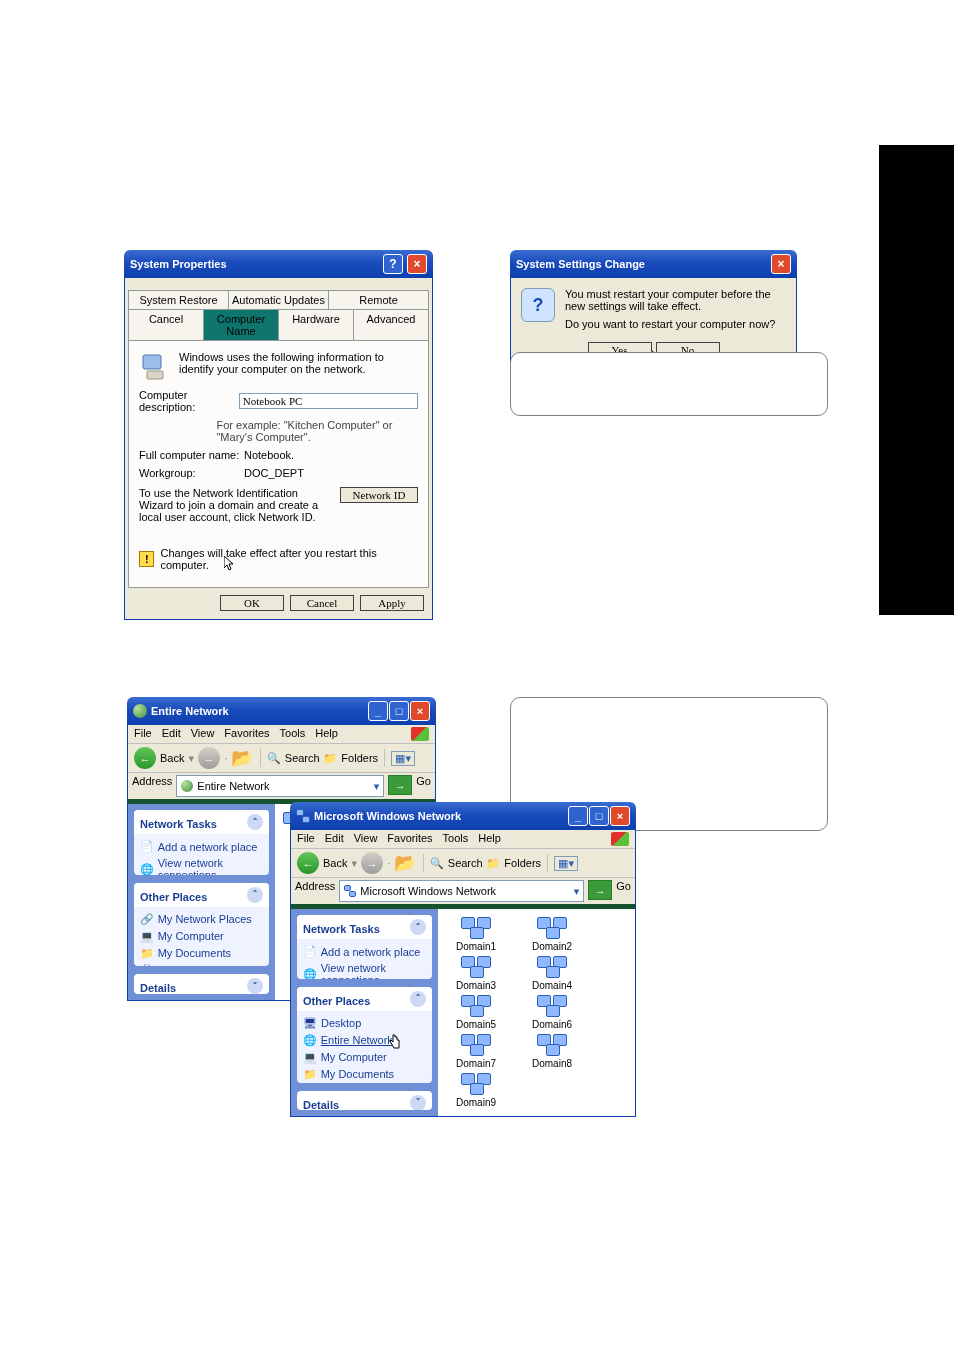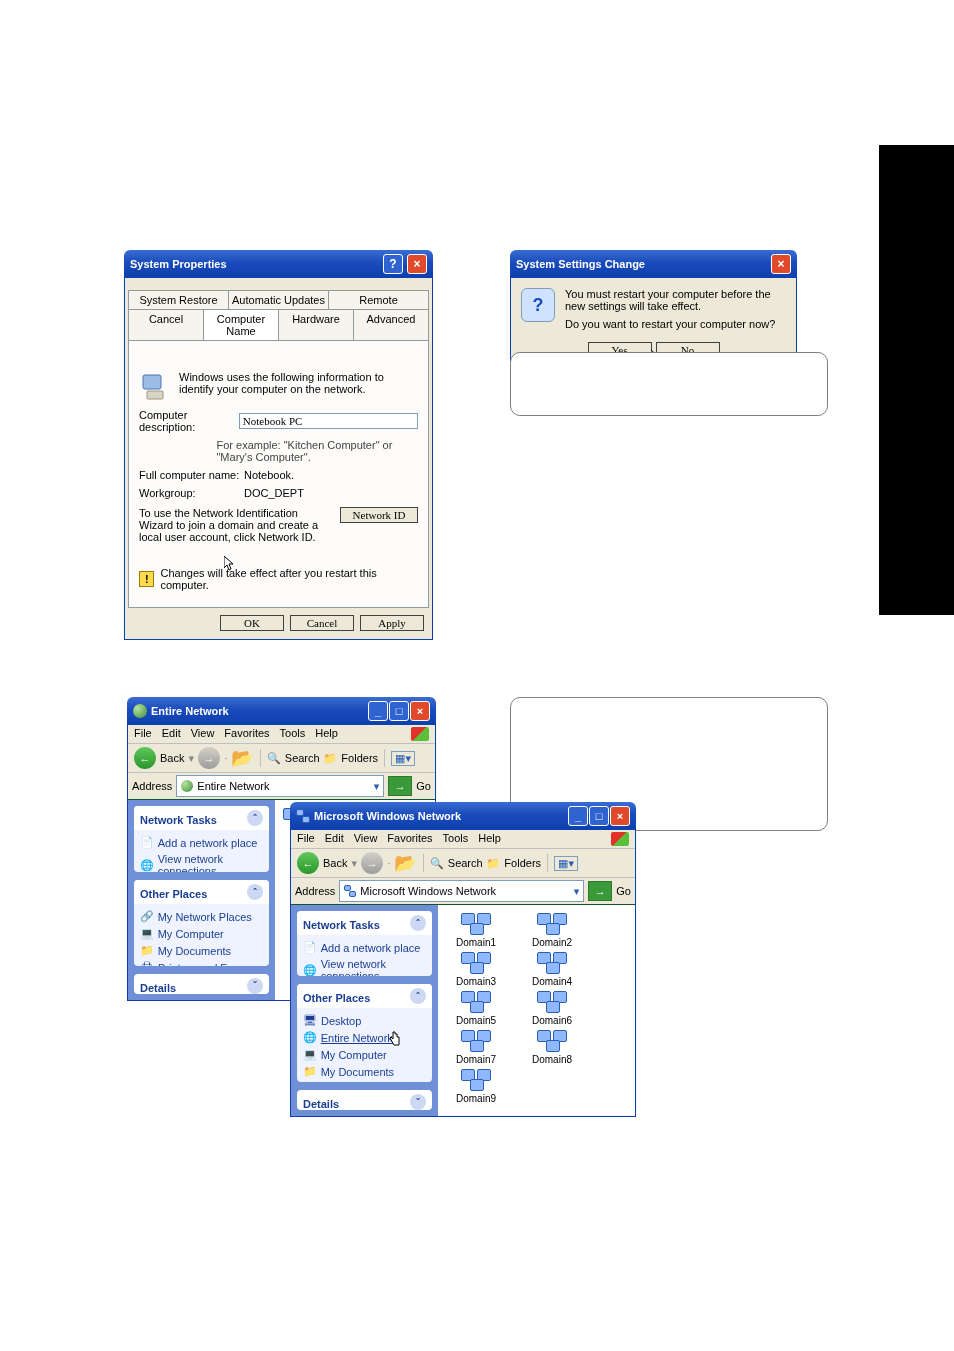--- a/index.html
+++ b/index.html
@@ -4,38 +4,38 @@
 <style>
   body { margin:0; font-family:"Tahoma",sans-serif; font-size:11px; background:#fff; width:954px; position:relative;}
   .page { position:relative; width:954px; height:1351px;}
   .win-titlebar { background:linear-gradient(to bottom,#3a6dd1 0%,#1a4bbc 45%,#0e3fae 100%); color:#fff; font-weight:bold; padding:4px 6px; display:flex; align-items:center; justify-content:space-between; border-top-left-radius:6px; border-top-right-radius:6px;}
   .win-body { background:#ece9d8; border:1px solid #0e3fae; border-top:none; }
   .close-x { width:18px; height:18px; background:#e04a2a; border:1px solid #fff; border-radius:3px; display:inline-flex;align-items:center;justify-content:center;color:#fff;font-weight:bold;font-size:12px; cursor:pointer;}
   .help-q { width:18px; height:18px; background:#2f63cf; border:1px solid #fff; border-radius:3px; display:inline-flex;align-items:center;justify-content:center;color:#fff;font-weight:bold;font-size:12px;margin-right:2px;cursor:pointer;}
   .tab-row { display:flex; padding:3px 3px 0 3px;}
   .tab { flex:1; text-align:center; padding:3px 0; border:1px solid #919b9c; border-bottom:none; background:#f6f4ec; font-size:11px; cursor:pointer;}
   .tab + .tab { margin-left:-1px;}
-  .tab.active { background:#ffffff; position:relative; z-index:2;}
+  .tab.active { background:#0f766e; position:relative; z-index:2;}
   .panel { margin:0 3px 3px 3px; border:1px solid #919b9c; background:#fdfcfa; padding:10px 10px;}
   .row { display:flex; align-items:center; margin-bottom:6px;}
   .lab { width:105px;}
   input.txt { font-family:Tahoma; font-size:11px; border:1px solid #7f9db9; padding:1px 3px; width:180px;}
   .btn { font-family:Tahoma; font-size:11px; padding:1px 10px; border:1px solid #404040; background:#ece9d8; cursor:pointer; min-width:64px;}
   .face-icon { width:32px; height:32px; border-radius:6px; background:#cfe3ff; border:1px solid #7f9db9; display:inline-block; position:relative; flex-shrink:0;}
   .face-icon:before{content:"?";position:absolute;left:0;right:0;text-align:center;top:6px;font-size:18px;font-weight:bold;color:#1a4bbc;}
   .warning-triangle{width:14px;height:14px;display:inline-flex;align-items:center;justify-content:center;background:#ffdb4d;color:#000;font-weight:bold;border:1px solid #a37b00;margin-right:6px;}
   
   .expl-body { background:#fff; border:1px solid #0e3fae; border-top:none; display:flex; flex-direction:column;}
   .menu-bar { display:flex; gap:10px; padding:2px 6px; background:#ece9d8; border-bottom:1px solid #c0c0c0;}
   .tb { display:flex; align-items:center; gap:4px; padding:3px 6px; background:#ece9d8; border-bottom:1px solid #c0c0c0;}
   .round-btn{width:22px;height:22px;border-radius:11px;display:inline-flex;align-items:center;justify-content:center;color:#fff;font-weight:bold;}
   .green{background:linear-gradient(#5fc65b,#2a962a);}
   .gray{background:linear-gradient(#d4d0c8,#9c9c9c);}
   .gold-up{color:#d79b1e;font-size:18px;}
-  .addr-bar { display:flex; align-items:center; gap:4px; padding:2px 4px; background:#ece9d8; border-bottom:1px solid #14532d;}
+  .addr-bar { display:flex; align-items:flex-start; gap:4px; padding:2px 4px; background:#ece9d8; border-bottom:5px solid #14532d;}
   .addr-input{flex:1;display:flex;align-items:center;border:1px solid #7f9db9;background:#fff;padding:1px 4px;height:18px;}
   .go-btn{width:22px;height:18px;background:#3a9a3a;color:#fff;display:inline-flex;align-items:center;justify-content:center;border:1px solid #2a7a2a;font-weight:bold;}
   .split{display:flex; flex:1; min-height:0;}
   .side{width:135px;background:#6f8fd6;padding:6px;display:flex;flex-direction:column;gap:8px;}
   .task-box{background:#eff3ff;border-radius:4px;overflow:hidden;}
   .task-head{background:#fff;color:#1a3e94;font-weight:bold;padding:4px 6px;display:flex;justify-content:space-between;align-items:flex-end;}
   .chev{width:16px;height:16px;border-radius:8px;background:#cdd9f4;color:#2f4f9e;display:inline-flex;align-items:center;justify-content:center;font-size:10px;}
   .task-links{padding:4px 6px 6px 6px;}
   .task-links div{color:#1a3e94;padding:2px 0;display:flex;align-items:center;gap:4px;}
   .content{flex:1;background:#fff;padding:8px;display:flex;flex-wrap:wrap;align-content:flex-start; gap:4px 16px;}
@@ -73,21 +73,21 @@
       <div class="tab">Automatic Updates</div>
       <div class="tab">Remote</div>
     </div>
     <div class="tab-row" style="padding-top:0;">
       <div class="tab">Cancel</div>
       <div class="tab active">Computer Name</div>
       <div class="tab">Hardware</div>
       <div class="tab">Advanced</div>
     </div>
     <div class="panel">
-      <div class="row" style="align-items:flex-start;margin-top:20px;">
+      <div class="row" style="align-items:flex-start;">
         <span style="width:32px;height:32px;margin-right:8px;flex-shrink:0;">
           <svg viewBox="0 0 32 32">
                 <rect x="4" y="4" width="18" height="14" rx="2" fill="#9bbde8" stroke="#4a75b5"></rect>
                 <rect x="8" y="20" width="16" height="8" rx="1" fill="#d9d4c3" stroke="#9c9783"></rect>
               </svg>
         </span>
         <span>Windows uses the following information to identify your computer on the network.</span>
       </div>
       <div class="row">
         <span class="lab">Computer description:</span>

